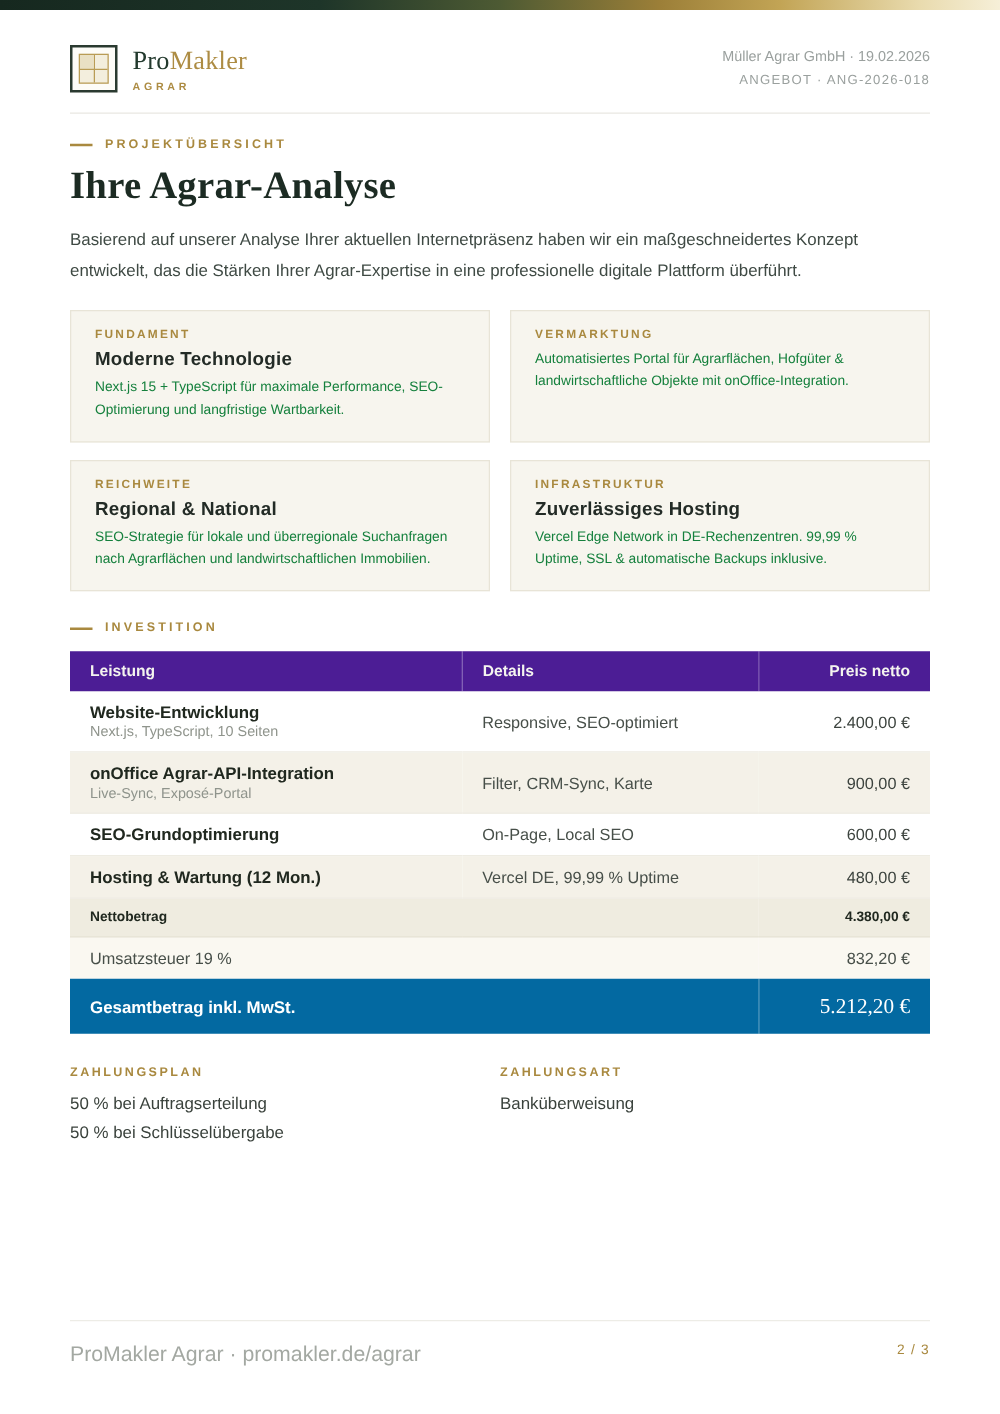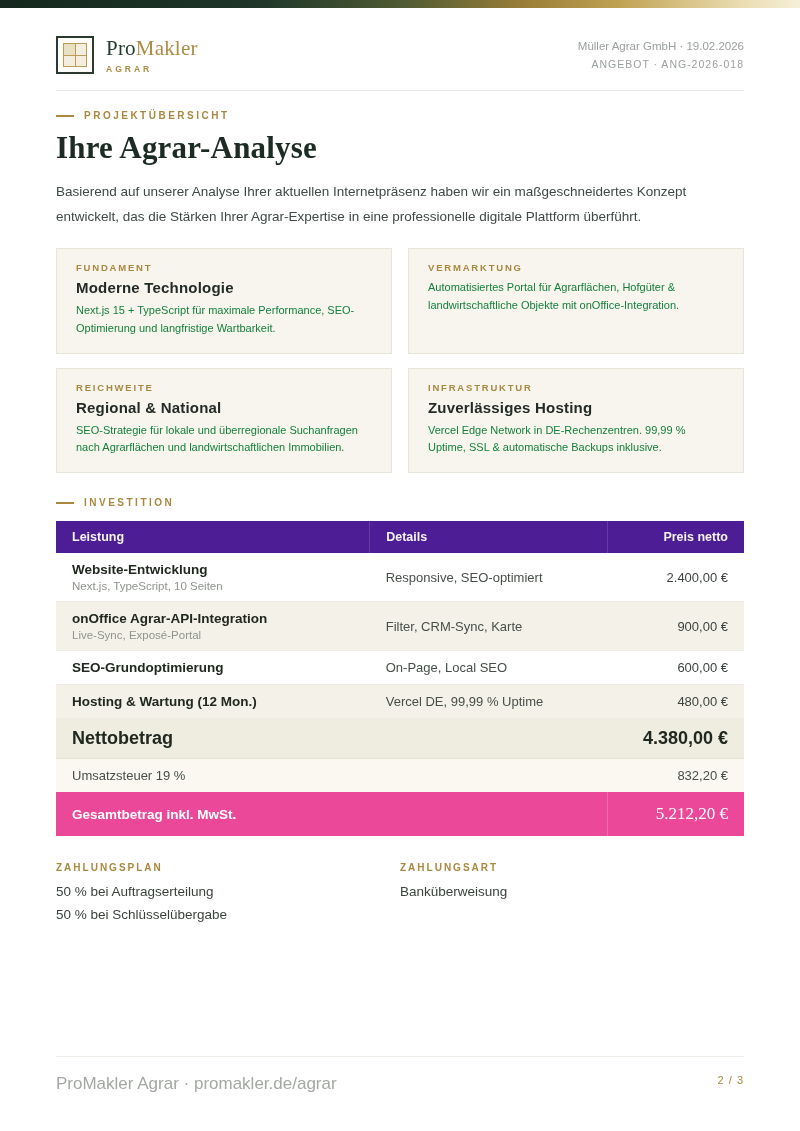--- a/index.html
+++ b/index.html
@@ -59,24 +59,24 @@
   thead th + th { border-left:1px solid rgba(255,255,255,.14); }
   thead th.num { text-align:right; }
   tbody td { vertical-align:middle; padding:9px 16px; }
   tr.item-row td { border-bottom:1px solid #eeece3; }
   tr.alt { background:#f4f1e8; }
   .svc { font-size:13.5px; font-weight:bold; color:#20281f; }
   .svc-sub { font-size:11.5px; color:#8f948c; margin-top:3px; }
   .det { font-size:13px; color:#474f49; }
   td.num { text-align:right; font-size:13px; color:#3c433e; white-space:nowrap; }
   tr.netto { background:#efece0; }
-  tr.netto td { font-weight:bold; color:#20281f; font-size:18px; border-bottom:1px solid #e6e2d4; }
+  tr.netto td { font-weight:bold; color:#20281f; font-size:11px; border-bottom:1px solid #e6e2d4; }
   tr.ust { background:#faf8f1; }
   tr.ust td { font-size:13px; color:#474f49; }
-  tr.total { background:#ec4899; }
+  tr.total { background:#0369a1; }
   tr.total td { padding:12px 16px; }
   tr.total .tl { color:#ffffff; font-weight:bold; font-size:13.5px; }
   tr.total .num { color:#ffffff; font-family:"Liberation Serif", serif; font-size:17px; border-left:1px solid rgba(255,255,255,.18); }
 
   
   .payment { margin-top:26px; display:grid; grid-template-columns:1fr 1fr; }
   .pay-label { color:#a9893f; font-size:10px; font-weight:bold; letter-spacing:2px; }
   .pay-lines { margin-top:8px; font-size:13.5px; color:#3a423c; line-height:1.7; }
 
   

